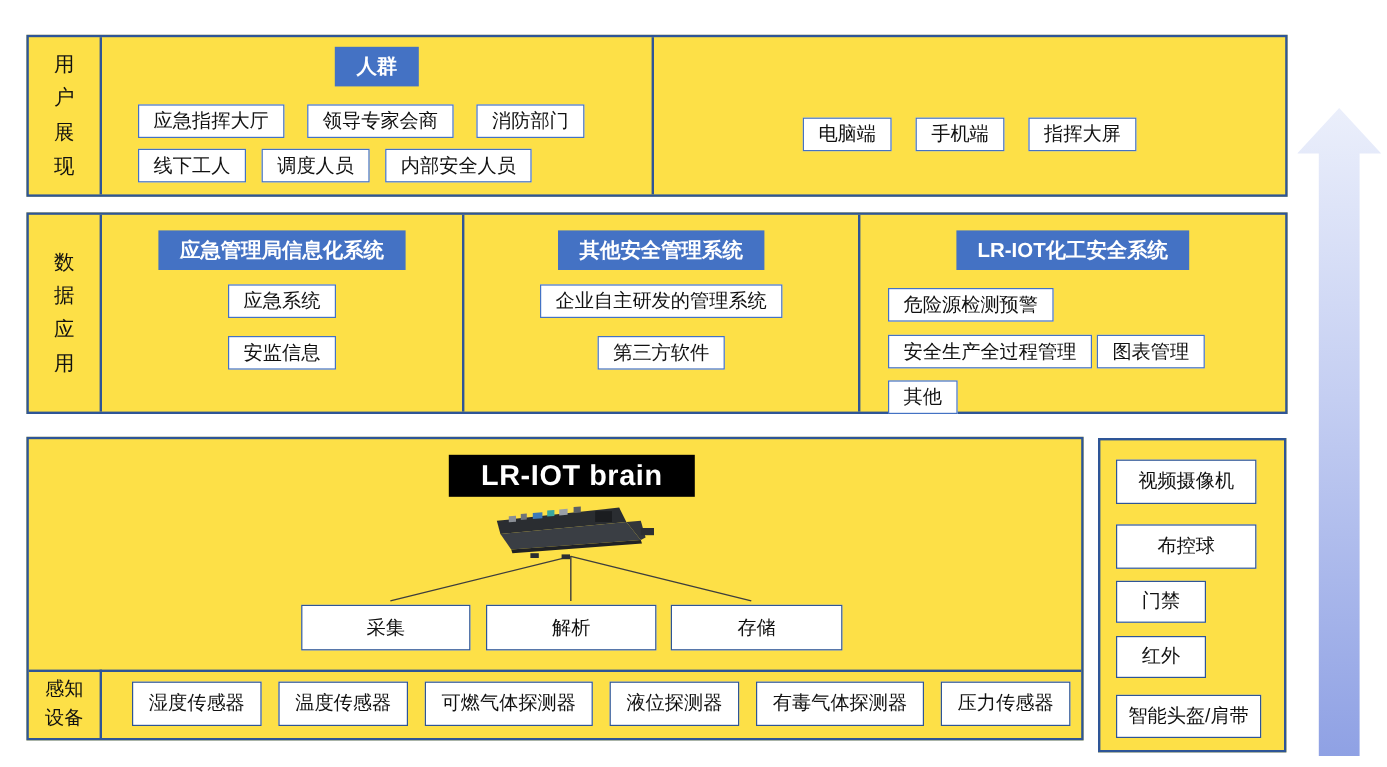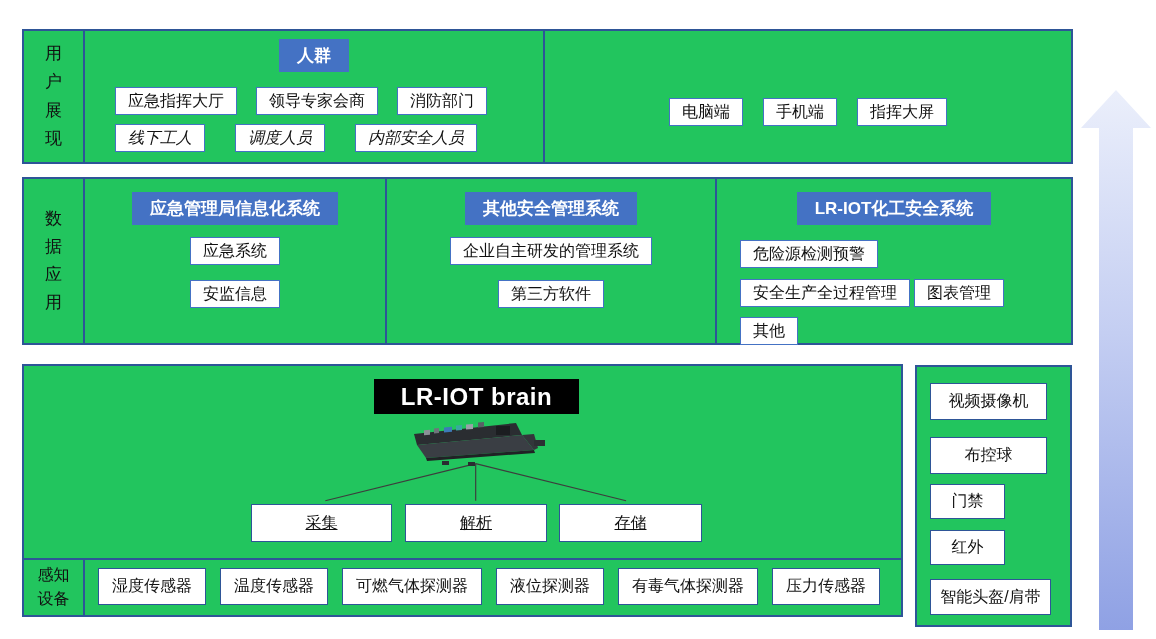--- a/index.html
+++ b/index.html
@@ -1,20 +1,20 @@
 <!DOCTYPE html>
 <html><head>
 <meta charset="utf-8">
 <style>
   * { margin:0; padding:0; box-sizing:border-box; }
   html,body { background:#ffffff; }
   body { font-family:"Liberation Sans","DejaVu Sans",sans-serif; color:#1a1a1a; }
   .canvas { position:relative; width:1156px; height:639px; background:#fff; overflow:hidden; }
 
-  .band { position:absolute; border:2px solid #2E5597; background:#22c55e; }
+  .band { position:absolute; border:2px solid #2E5597; background:#fde047; }
   .vlabel-cell { position:absolute; top:0; bottom:0; left:0; border-right:2px solid #2E5597;
                  display:flex; align-items:center; justify-content:center; }
   .vlabel { width:1.25em; font-size:17px; line-height:1.65; text-align:center; color:#111;
             word-break:break-all; }
   .wlabel { width:2.3em; font-size:16px; line-height:1.5; text-align:center; color:#111;
             word-break:break-all; }
 
   .hdr { background:#4472C4; color:#fff; font-weight:bold; font-size:17px;
          display:inline-flex; align-items:center; justify-content:center;
          padding:5px 18px; }
@@ -40,26 +40,26 @@
   #d-col3 { left:693px; right:0;text-align:center; }
   .center-item { position:absolute; left:0; right:0; display:flex; justify-content:center; }
 
   
   #band-brain { left:22px; top:364px; width:881px; height:253px; }
   #brain-banner { position:absolute; left:350px; top:13px; width:205px; height:35px; background:#000;
                   color:#fff; font-weight:bold; font-size:24px; display:flex;
                   align-items:center; justify-content:center; letter-spacing:0.5px; }
   #device-art { position:absolute; left:380px; top:54px; width:145px; height:50px; }
   #connector-svg { position:absolute; left:0; top:0; width:100%; height:100%; pointer-events:none; }
-  .fn-box { position:absolute; top:138px; height:38px;text-decoration:underline; }
+  .fn-box { position:absolute; top:138px; height:38px; }
   #sense-divider { position:absolute; left:0; right:0; top:192px; border-top:2px solid #2E5597; }
   #sense-cell { position:absolute; left:0; top:192px; bottom:0; width:61px;
                 border-right:2px solid #2E5597; display:flex; align-items:center; justify-content:center; }
   #sensor-row { position:absolute; left:61px; right:0; top:192px; bottom:0;
-                display:flex; align-items:center; padding-left:13px; gap:14px; }
+                display:flex; align-items:center; padding-left:25px; gap:14px; }
   #sensor-row .dbox { height:37px; padding:0 13px; }
 
   
   #band-devices { left:915px; top:365px; width:157px; height:262px; }
   #band-devices .dbox { position:absolute; left:13px; }
 
   
   #up-arrow { position:absolute; left:1081px; top:90px; width:70px; height:540px;
               background:linear-gradient(to bottom, #EBEFFB 0%, #C4CEF2 45%, #8FA1E4 100%);
               clip-path:polygon(35px 0, 70px 38px, 52px 38px, 52px 540px, 18px 540px, 18px 38px, 0 38px); }
@@ -76,21 +76,21 @@
 
     <div id="crowd-region">
       <div class="hdr-center">
         <div class="hdr">人群</div>
       </div>
       <div class="row" style="top:56px; left:30px; gap:19px;">
         <div class="ibox">应急指挥大厅</div>
         <div class="ibox">领导专家会商</div>
         <div class="ibox">消防部门</div>
       </div>
-      <div class="row" style="top:93px; left:30px; gap:30px;font-style:italic;">
+      <div class="row" style="top:93px; left:30px; gap:13px;">
         <div class="ibox">线下工人</div>
         <div class="ibox">调度人员</div>
         <div class="ibox">内部安全人员</div>
       </div>
     </div>
 
     <div id="media-region">
       <div class="row" style="top:67px; left:0; right:0; justify-content:center; gap:20px;">
         <div class="ibox">电脑端</div>
         <div class="ibox">手机端</div>

